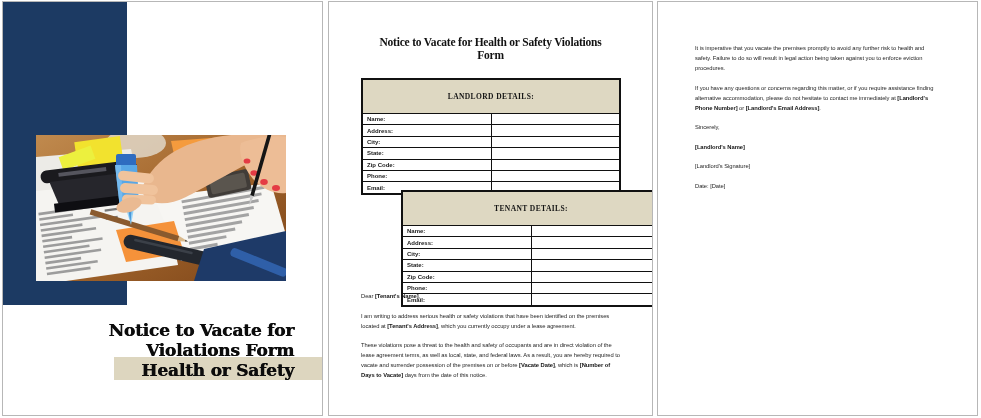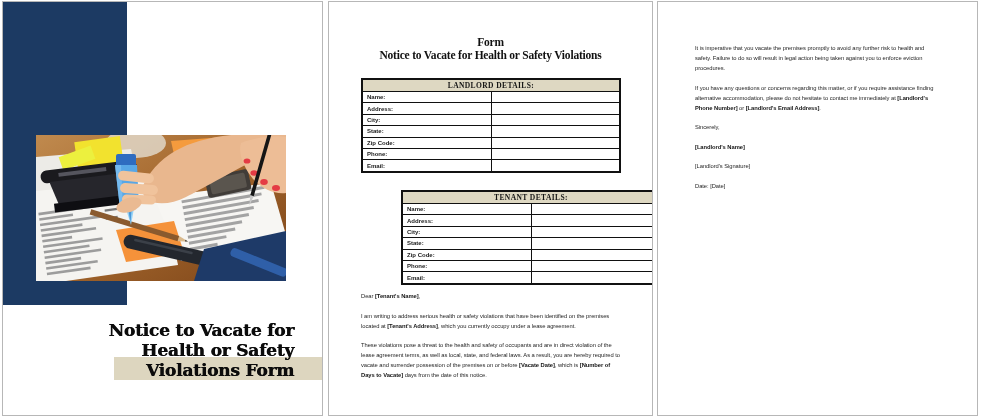--- a/index.html
+++ b/index.html
@@ -21,21 +21,21 @@
   
   .doc-title{position:absolute;left:0;right:0;top:34px;text-align:center;
     font-family:"Liberation Serif",serif;font-weight:bold;font-size:11.5px;line-height:13px;
     color:#111;letter-spacing:-0.2px;white-space:nowrap;}
   .details-table{position:absolute;left:32px;width:260px;border-collapse:collapse;table-layout:fixed;
     border:2px solid #111;}
   .details-table.t1{top:76px;}
   .details-table.t2{top:188px;margin-left:40px;}
   .details-table th{background:#ded8c2;border:1px solid #111;height:11px;
     font-family:"Liberation Serif",serif;font-weight:bold;font-size:7.5px;letter-spacing:0.4px;color:#141414;
-    text-align:center;padding:0;}
+    text-align:center;padding:11px;}
   .details-table td{border:1px solid #111;height:10.4px;padding:0;}
   .details-table td.lbl{width:59px;font-weight:bold;font-size:6px;color:#1a1a1a;padding-left:4px;line-height:10px;}
   .bodytext{position:absolute;left:32px;right:30px;color:#1f1f1f;
     font-size:5.8px;line-height:10px;letter-spacing:-0.05px;}
   .bodytext .para{margin:0 0 9.5px 0;}
   .bodytext b{color:#151515;}
   .p2-body{top:289px;}
 
   
   .p3-body{left:37px;right:36px;top:41px;}
@@ -155,29 +155,29 @@
       </g>
       <polygon points="168,114 250,96 250,146 158,146" fill="#1e3a68"></polygon>
       <g transform="rotate(22 215 128)">
         <rect x="192" y="120" width="60" height="9" rx="4" fill="#2f5fa8"></rect>
       </g>
     </svg>
 
     <div class="cover-bar"></div>
     <div class="cover-title">
       <div>Notice to Vacate for</div>
+      <div>Violations Form</div>
       <div>Health or Safety</div>
-      <div>Violations Form</div>
     </div>
   </div>
 
   <div class="page page2">
     <div class="doc-title">
+      <div>Notice to Vacate for Health or Safety Violations</div>
       <div>Form</div>
-      <div>Notice to Vacate for Health or Safety Violations</div>
     </div>
 
     <table class="details-table t1">
       <thead>
           <tr>
             <th colspan="2">LANDLORD DETAILS:</th>
           </tr>
         </thead>
       <tbody>
         <tr>

